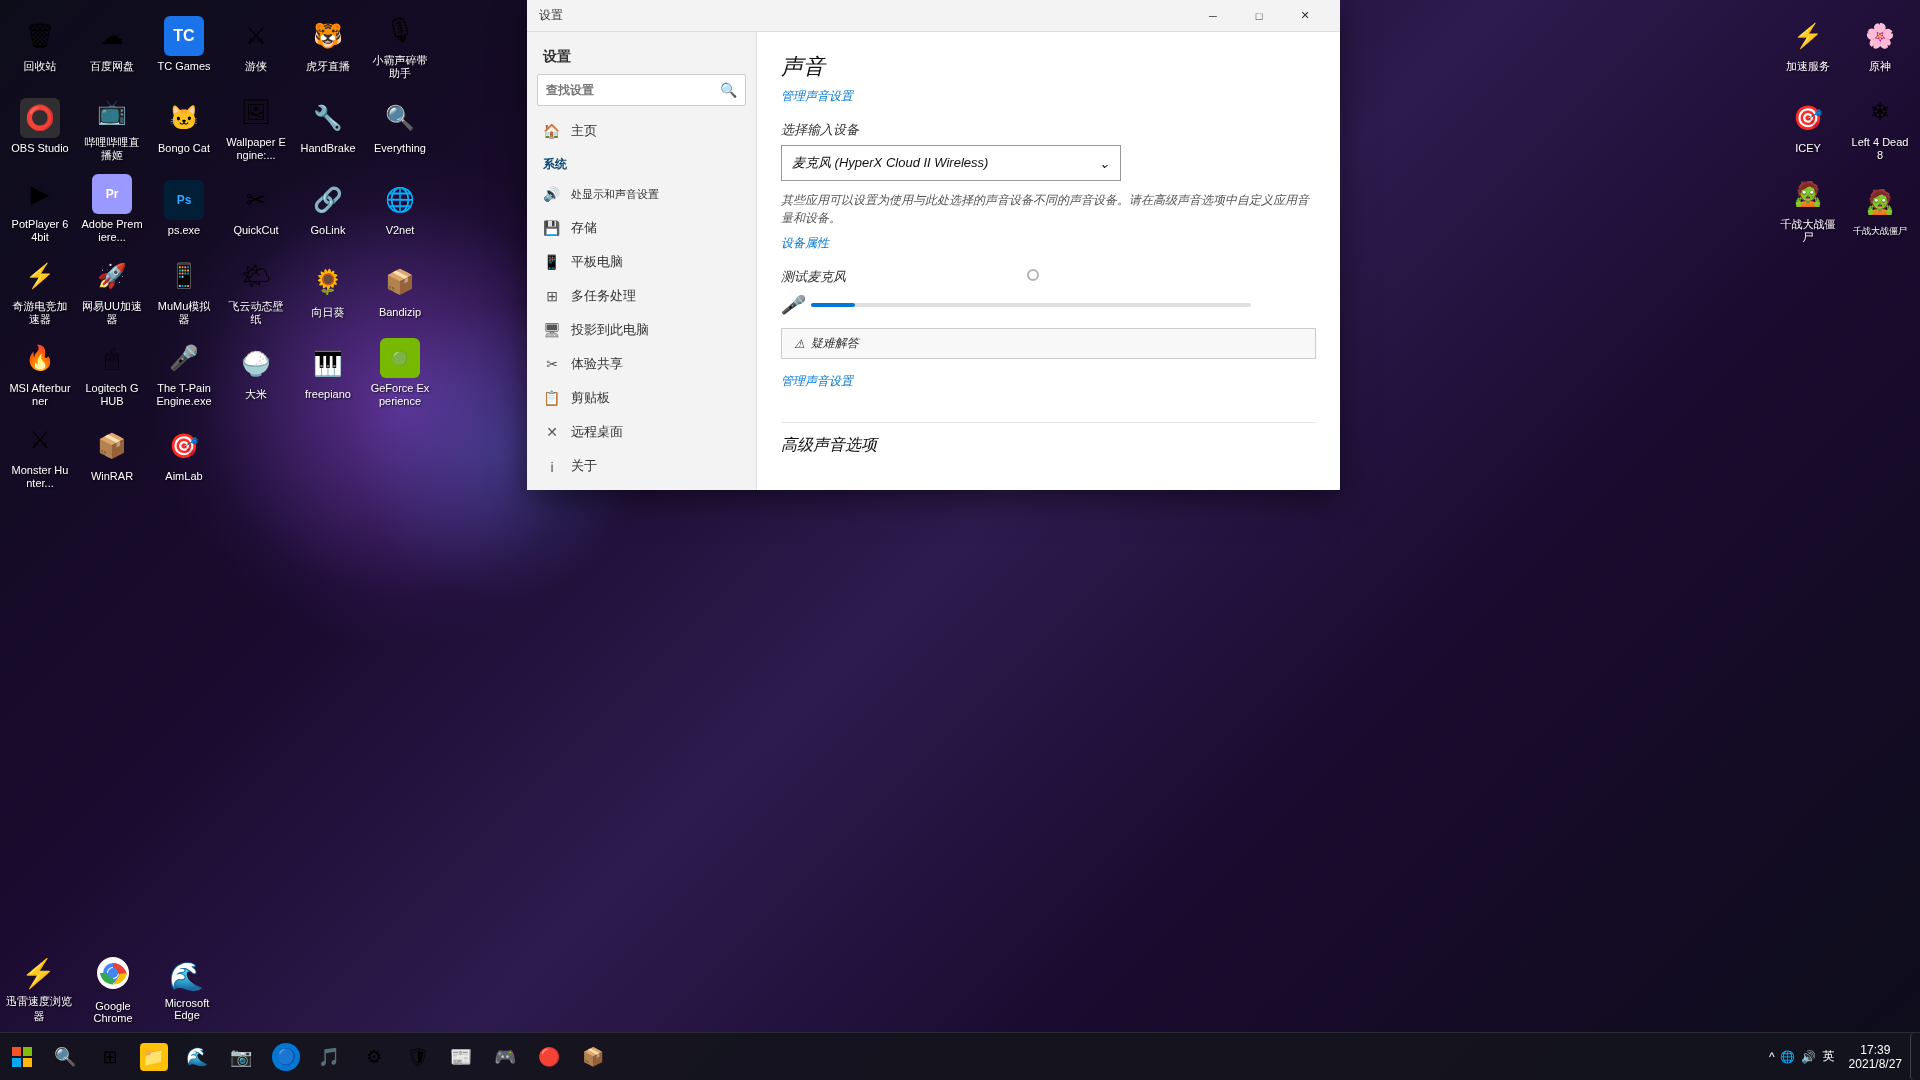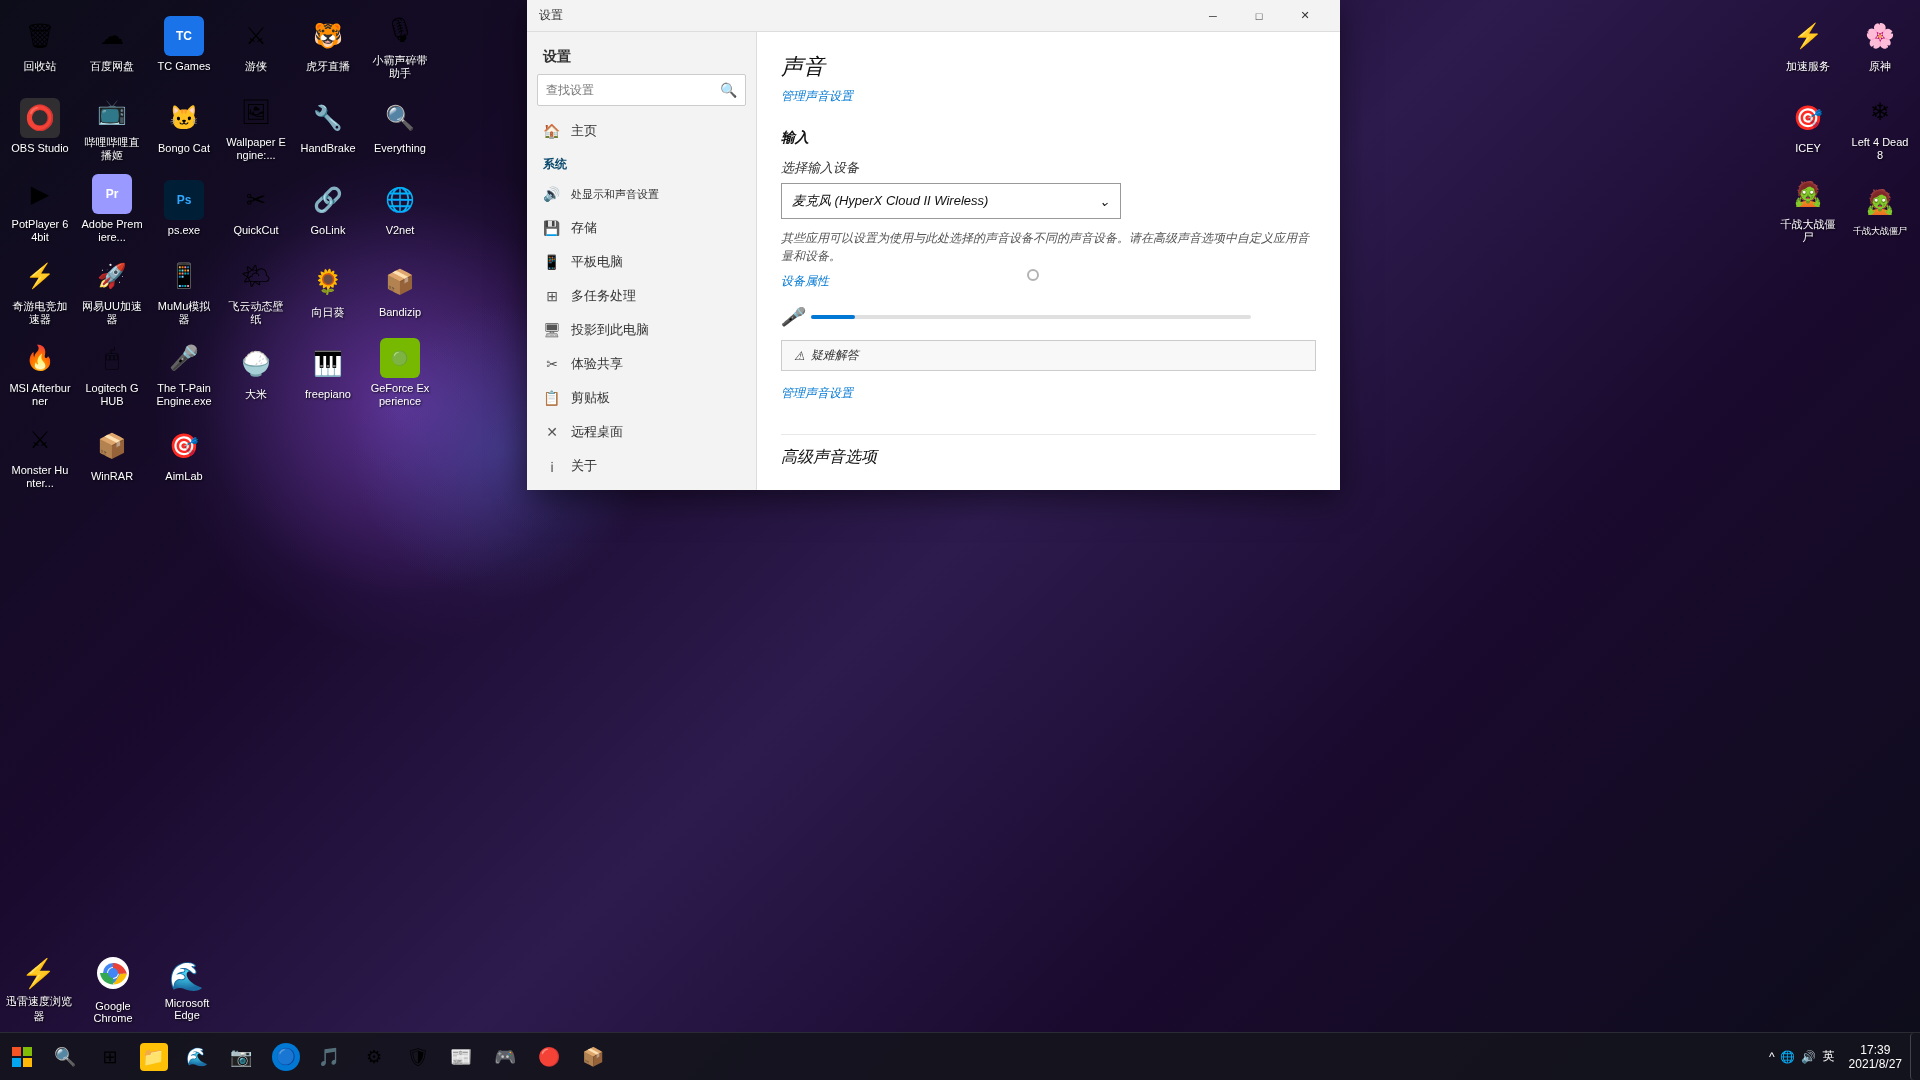--- a/index.html
+++ b/index.html
@@ -198,20 +198,21 @@
     }
     .sidebar-search input {
       width: 100%;
       height: 32px;
       border: 1px solid #ccc;
       border-radius: 2px;
       padding: 0 30px 0 8px;
       font-size: 12px;
       outline: none;
       background: #fff;
+      font-weight: bold;
     }
     .sidebar-search .search-icon {
       position: absolute;
       right: 8px;
       top: 50%;
       transform: translateY(-50%);
       color: #555;
       font-size: 14px;
     }
     .sidebar-section-label {
@@ -388,21 +389,21 @@
 
     <div class="desktop-icon">
       <div class="icon-img">🗑</div>
       <div class="icon-label">回收站</div>
     </div>
     <div class="desktop-icon">
       <div class="icon-img">☁</div>
       <div class="icon-label">百度网盘</div>
     </div>
     <div class="desktop-icon">
-      <div class="icon-img" style="background:#1a73e8;color:#fff;border-radius:6px;font-size:12px;font-weight:bold;">TC</div>
+      <div class="icon-img" style="background:#1a73e8;color:#fff;border-radius:6px;font-size:16px;font-weight:bold;">TC</div>
       <div class="icon-label">TC Games</div>
     </div>
     <div class="desktop-icon">
       <div class="icon-img">⚔</div>
       <div class="icon-label">游侠</div>
     </div>
     <div class="desktop-icon">
       <div class="icon-img">🐯</div>
       <div class="icon-label">虎牙直播</div>
     </div>
@@ -614,32 +615,32 @@
         <div class="sidebar-item">
           <span class="item-icon">ℹ</span>
           <span>关于</span>
         </div>
       </div>
 
       <div class="settings-main">
         <h1 class="page-title">声音</h1>
         <a class="section-link">管理声音设置</a>
 
-        <div class="section-title">输入</div>
 
         <div class="select-label">选择输入设备</div>
         <div class="select-dropdown">
           <span>麦克风 (HyperX Cloud II Wireless)</span>
           <span>⌄</span>
         </div>
 
         <p class="desc-text">其些应用可以设置为使用与此处选择的声音设备不同的声音设备。请在高级声音选项中自定义应用音量和设备。</p>
 
         <a class="props-link">设备属性</a>
 
+        <div class="test-mic-label">测试麦克风</div>
 
         <div class="mic-bar-container">
           <span class="mic-icon">🎤</span>
           <div class="mic-bar">
             <div class="mic-bar-fill"></div>
           </div>
         </div>
 
         <div class="troubleshoot-btn">
           <span>⚠</span>

